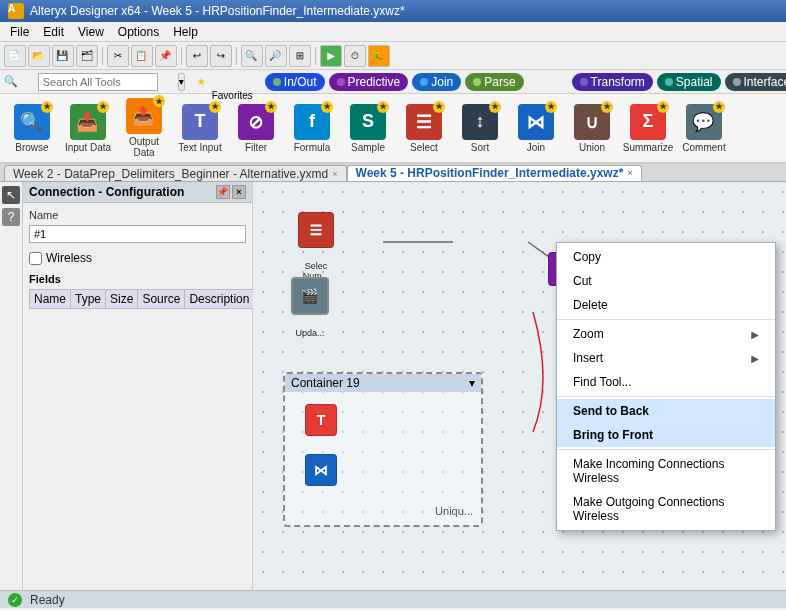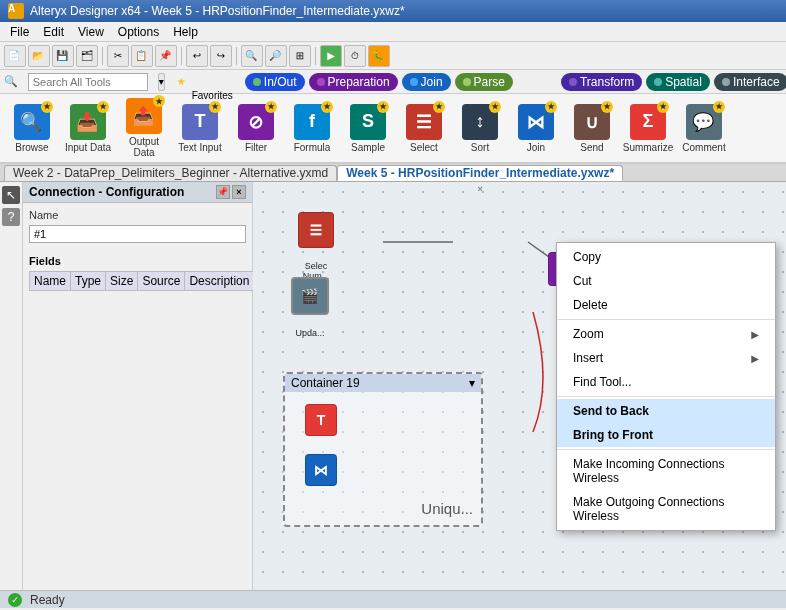--- a/index.html
+++ b/index.html
@@ -133,21 +133,20 @@
       height: 16px;
       padding: 0 8px;
       font-size: 10px;
       background: #e8e8e8;
       border: 1px solid #aaa;
       border-bottom: none;
       border-radius: 3px 3px 0 0;
       cursor: pointer;
       display: flex; align-items: center; gap: 4px;
       color: #333;
-      flex-direction: column;
     }
     .tab.active {
       background: white;
       color: #1a5fa8;
       font-weight: bold;
       border-bottom: 1px solid white;
       z-index: 1;
     }
     .tab .close-x { color: #888; font-size: 9px; }
     
@@ -332,33 +331,33 @@
   <div class="tb-btn">🔎</div>
   <div class="tb-btn">⊞</div>
   <div class="tb-separator"></div>
   <div class="tb-btn" style="background:#4caf50;color:white;">▶</div>
   <div class="tb-btn">⏱</div>
   <div class="tb-btn" style="background:#ff9800;color:white;">🐛</div>
 </div>
 
 <div id="search-bar">
   <span style="font-size:11px;">🔍</span>
-  <input type="text" id="search-input" class="field-input" style="width: 120px; height: 18px; margin: 6px;" placeholder="Search All Tools">
+  <input type="text" id="search-input" class="field-input" style="width: 120px; height: 18px; margin: 16px;" placeholder="Search All Tools">
   <div class="tb-btn" style="width:16px;height:18px;">▾</div>
   <div class="tb-separator"></div>
   <span style="font-size:10px;color:#f5c518;margin-right:2px;">★</span>
   <span style="font-size:10px;margin-top:28px;">Favorites</span>
   <div class="tb-separator"></div>
   <button class="tag-btn" style="background:#1d4ed8;">
       <span class="dot" style="background:#66bb6a;"></span>
       <span>In/Out</span>
     </button>
   <button class="tag-btn" style="background:#6a1b9a;">
       <span class="dot" style="background:#ab47bc;"></span>
-      <span>Preparation</span>
+      <span>Predictive</span>
     </button>
   <button class="tag-btn" style="background:#1565c0;">
       <span class="dot" style="background:#42a5f5;"></span>
       <span>Join</span>
     </button>
   <button class="tag-btn" style="background:#558b2f;">
       <span class="dot" style="background:#9ccc65;"></span>
       <span>Parse</span>
     </button>
   <button class="tag-btn" style="background:#4527a0;margin-left:44px;">
@@ -435,21 +434,21 @@
   <div class="tool-item">
     <div class="tool-icon" style="background:#1565c0;">
       ⋈<div class="star-badge">★</div>
     </div>
     <span class="tool-label">Join</span>
   </div>
   <div class="tool-item">
     <div class="tool-icon" style="background:#6d4c41;">
       ∪<div class="star-badge">★</div>
     </div>
-    <span class="tool-label">Send</span>
+    <span class="tool-label">Union</span>
   </div>
   <div class="tool-item">
     <div class="tool-icon" style="background:#e53935;">
       Σ<div class="star-badge">★</div>
     </div>
     <span class="tool-label">Summarize</span>
   </div>
   <div class="tool-item">
     <div class="tool-icon" style="background:#546e7a;">
       💬<div class="star-badge">★</div>
@@ -480,20 +479,24 @@
     <div id="left-panel-header">
       <span>Connection - Configuration</span>
       <div class="header-btns">
         <div class="hbtn">📌</div>
         <div class="hbtn">×</div>
       </div>
     </div>
     <div id="left-panel-body">
       <div class="field-label">Name</div>
       <input type="text" class="field-input" value="#1" style="">
+      <div class="checkbox-row">
+        <input type="checkbox" style="">
+        <span>Wireless</span>
+      </div>
       <div class="fields-section">
         <div class="fields-header">Fields</div>
         <table class="fields-table">
           <thead>
             <tr>
               <th>Name</th>
               <th>Type</th>
               <th>Size</th>
               <th>Source</th>
               <th>Description</th>
@@ -535,21 +538,21 @@
         <span>Container 19</span>
         <span style="cursor:pointer;">▾</span>
       </div>
 
       <div class="canvas-node" style="position:absolute; top:30px; left:20px;">
         <div class="node-icon" style="background:#e53935; width:32px; height:32px;">T</div>
       </div>
       <div class="canvas-node" style="position:absolute; top:80px; left:20px;">
         <div class="node-icon" style="background:#1565c0; width:32px; height:32px;">⋈</div>
       </div>
-      <div style="position:absolute; bottom:8px; right:8px; font-size:15px; color:#555;">Uniqu...</div>
+      <div style="position:absolute; bottom:8px; right:8px; font-size:11px; color:#555;">Uniqu...</div>
     </div>
 
     <div class="canvas-node" style="top:70px; left:295px;">
       <div class="node-icon" style="background:#7b1fa2; width:34px; height:34px;">⚙</div>
     </div>
 
     <div class="canvas-node" style="top:70px; left:340px;">
       <div class="node-icon" style="background:#0288d1; width:34px; height:34px;">▲</div>
     </div>
 

